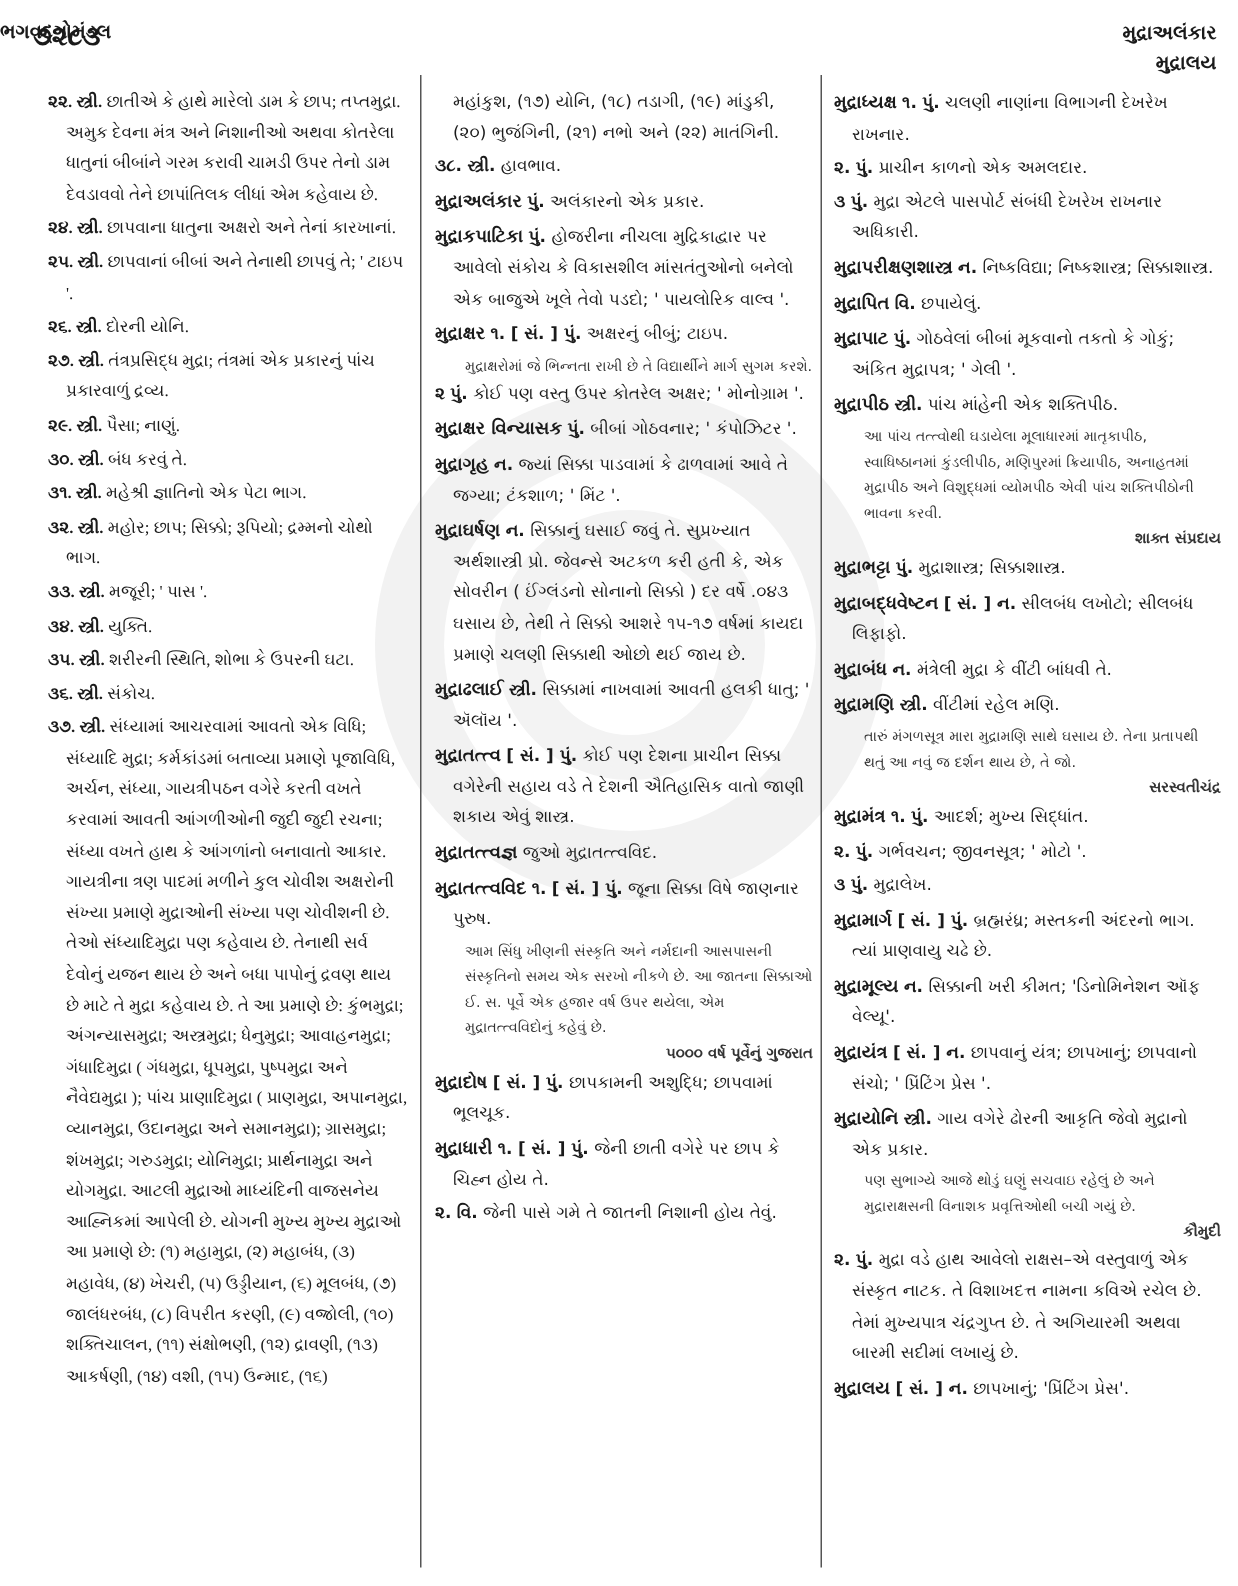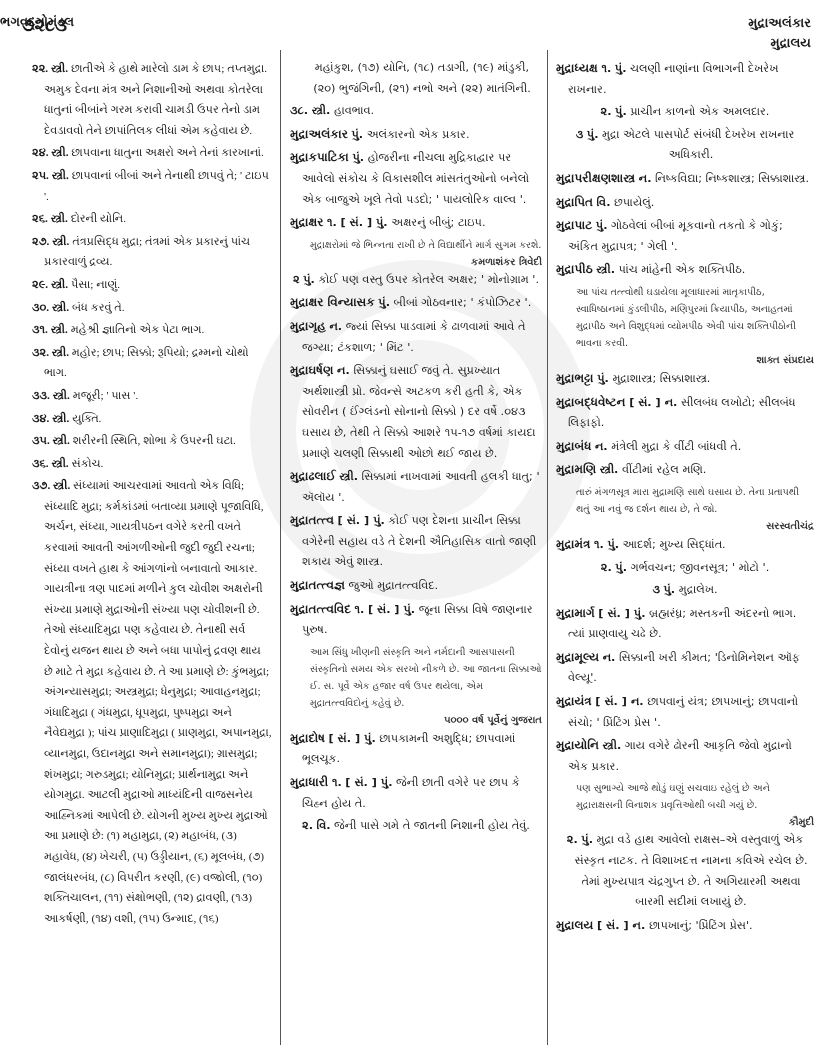--- a/index.html
+++ b/index.html
@@ -21,21 +21,21 @@
   .d1 { left:280px; top:50px; height:995px; }
   .d2 { left:547px; top:50px; height:995px; }
   .entry { margin:0 0 2px 0; }
   .sub { padding-left:12px; text-indent:-12px; }
   .num { font-weight:bold; }
   .hw { font-weight:bold; font-size:12px; }
   .gram { font-weight:bold; }
   .def { }
   .quote { font-size:9.6px; line-height:17px; padding-left:20px; color:#333; }
   .cite { display:block; text-align:right; font-weight:bold; font-size:10px; }
-  .cont { padding-left:12px;text-align:center; }
+  .cont { padding-left:12px; }
 </style>
 </head>
 <body>
 
 <div class="watermark"></div>
 <div class="watermark2"></div>
 
 <div class="header">
   <div class="page-num">૭૨૮૩</div>
   <div class="book-title">ભગવદ્ગોમંડલ</div>
@@ -63,21 +63,21 @@
     <div class="entry sub"><span class="num">૩૫.</span> <span class="gram">સ્ત્રી.</span> <span class="def">શરીરની સ્થિતિ, શોભા કે ઉપરની ઘટા.</span> </div>
     <div class="entry sub"><span class="num">૩૬.</span> <span class="gram">સ્ત્રી.</span> <span class="def">સંકોચ.</span> </div>
     <div class="entry sub"><span class="num">૩૭.</span> <span class="gram">સ્ત્રી.</span> <span class="def">સંધ્યામાં આચરવામાં આવતો એક વિધિ; સંધ્યાદિ મુદ્રા; કર્મકાંડમાં બતાવ્યા પ્રમાણે પૂજાવિધિ, અર્ચન, સંધ્યા, ગાયત્રીપઠન વગેરે કરતી વખતે કરવામાં આવતી આંગળીઓની જુદી જુદી રચના; સંધ્યા વખતે હાથ કે આંગળાંનો બનાવાતો આકાર. ગાયત્રીના ત્રણ પાદમાં મળીને કુલ ચોવીશ અક્ષરોની સંખ્યા પ્રમાણે મુદ્રાઓની સંખ્યા પણ ચોવીશની છે. તેઓ સંધ્યાદિમુદ્રા પણ કહેવાય છે. તેનાથી સર્વ દેવોનું યજન થાય છે અને બધા પાપોનું દ્રવણ થાય છે માટે તે મુદ્રા કહેવાય છે. તે આ પ્રમાણે છે: કુંભમુદ્રા; અંગન્યાસમુદ્રા; અસ્ત્રમુદ્રા; ધેનુમુદ્રા; આવાહનમુદ્રા; ગંધાદિમુદ્રા ( ગંધમુદ્રા, ધૂપમુદ્રા, પુષ્પમુદ્રા અને નૈવેદ્યમુદ્રા ); પાંચ પ્રાણાદિમુદ્રા ( પ્રાણમુદ્રા, અપાનમુદ્રા, વ્યાનમુદ્રા, ઉદાનમુદ્રા અને સમાનમુદ્રા); ગ્રાસમુદ્રા; શંખમુદ્રા; ગરુડમુદ્રા; યોનિમુદ્રા; પ્રાર્થનામુદ્રા અને યોગમુદ્રા. આટલી મુદ્રાઓ માધ્યંદિની વાજસનેય આહ્નિકમાં આપેલી છે. યોગની મુખ્ય મુખ્ય મુદ્રાઓ આ પ્રમાણે છે: (૧) મહામુદ્રા, (૨) મહાબંધ, (૩) મહાવેધ, (૪) ખેચરી, (૫) ઉડ્ડીયાન, (૬) મૂલબંધ, (૭) જાલંધરબંધ, (૮) વિપરીત કરણી, (૯) વજ્રોલી, (૧૦) શક્તિચાલન, (૧૧) સંક્ષોભણી, (૧૨) દ્રાવણી, (૧૩) આકર્ષણી, (૧૪) વશી, (૧૫) ઉન્માદ, (૧૬)</span> </div>
   </div>
 <div class="col col2">
     <div class="entry cont"><span class="def">મહાંકુશ, (૧૭) યોનિ, (૧૮) તડાગી, (૧૯) માંડુકી, (૨૦) ભુજંગિની, (૨૧) નભો અને (૨૨) માતંગિની.</span> </div>
     <div class="entry sub"><span class="num">૩૮.</span> <span class="gram">સ્ત્રી.</span> <span class="def">હાવભાવ.</span> </div>
     <div class="entry sub"><span class="hw">મુદ્રાઅલંકાર</span> <span class="gram">પું.</span> <span class="def">અલંકારનો એક પ્રકાર.</span> </div>
     <div class="entry sub"><span class="hw">મુદ્રાકપાટિકા</span> <span class="gram">પું.</span> <span class="def">હોજરીના નીચલા મુદ્રિકાદ્વાર પર આવેલો સંકોચ કે વિકાસશીલ માંસતંતુઓનો બનેલો એક બાજુએ ખૂલે તેવો પડદો; ' પાયલોરિક વાલ્વ '.</span> </div>
     <div class="entry sub"><span class="hw">મુદ્રાક્ષર</span> <span class="num">૧.</span> <span class="gram">[ સં. ] પું.</span> <span class="def">અક્ષરનું બીબું; ટાઇપ.</span> </div>
-    <div class="quote"><span>મુદ્રાક્ષરોમાં જે ભિન્નતા રાખી છે તે વિદ્યાર્થીને માર્ગ સુગમ કરશે.</span><span class="cite">કમળાશંકર ત્રિવેદી</span></div>
+    <div class="quote"><span>મુદ્રાક્ષરોમાં જે ભિન્નતા રાખી છે તે વિદ્યાર્થીને માર્ગ સુગમ કરશે.</span></div>
     <div class="entry sub cont sub"><span class="num">૨</span> <span class="gram">પું.</span> <span class="def">કોઈ પણ વસ્તુ ઉપર કોતરેલ અક્ષર; ' મોનોગ્રામ '.</span> </div>
     <div class="entry sub"><span class="hw">મુદ્રાક્ષર વિન્યાસક</span> <span class="gram">પું.</span> <span class="def">બીબાં ગોઠવનાર; ' કંપોઝિટર '.</span> </div>
     <div class="entry sub"><span class="hw">મુદ્રાગૃહ</span> <span class="gram">ન.</span> <span class="def">જ્યાં સિક્કા પાડવામાં કે ઢાળવામાં આવે તે જગ્યા; ટંકશાળ; ' મિંટ '.</span> </div>
     <div class="entry sub"><span class="hw">મુદ્રાઘર્ષણ</span> <span class="gram">ન.</span> <span class="def">સિક્કાનું ઘસાઈ જવું તે. સુપ્રખ્યાત અર્થશાસ્ત્રી પ્રો. જેવન્સે અટકળ કરી હતી કે, એક સોવરીન ( ઈંગ્લંડનો સોનાનો સિક્કો ) દર વર્ષે .૦૪૩ ઘસાય છે, તેથી તે સિક્કો આશરે ૧૫-૧૭ વર્ષમાં કાયદા પ્રમાણે ચલણી સિક્કાથી ઓછો થઈ જાય છે.</span> </div>
     <div class="entry sub"><span class="hw">મુદ્રાઢલાઈ</span> <span class="gram">સ્ત્રી.</span> <span class="def">સિક્કામાં નાખવામાં આવતી હલકી ધાતુ; ' ઍલૉય '.</span> </div>
     <div class="entry sub"><span class="hw">મુદ્રાતત્ત્વ</span> <span class="gram">[ સં. ] પું.</span> <span class="def">કોઈ પણ દેશના પ્રાચીન સિક્કા વગેરેની સહાય વડે તે દેશની ઐતિહાસિક વાતો જાણી શકાય એવું શાસ્ત્ર.</span> </div>
     <div class="entry sub"><span class="hw">મુદ્રાતત્ત્વજ્ઞ</span> <span class="def">જુઓ મુદ્રાતત્ત્વવિદ.</span> </div>
     <div class="entry sub"><span class="hw">મુદ્રાતત્ત્વવિદ</span> <span class="num">૧.</span> <span class="gram">[ સં. ] પું.</span> <span class="def">જૂના સિક્કા વિષે જાણનાર પુરુષ.</span> </div>
     <div class="quote"><span>આમ સિંધુ ખીણની સંસ્કૃતિ અને નર્મદાની આસપાસની સંસ્કૃતિનો સમય એક સરખો નીકળે છે. આ જાતના સિક્કાઓ ઈ. સ. પૂર્વે એક હજાર વર્ષ ઉપર થયેલા, એમ મુદ્રાતત્ત્વવિદોનું કહેવું છે.</span><span class="cite">૫૦૦૦ વર્ષ પૂર્વેનું ગુજરાત</span></div>
     <div class="entry sub"><span class="hw">મુદ્રાદોષ</span> <span class="gram">[ સં. ] પું.</span> <span class="def">છાપકામની અશુદ્ધિ; છાપવામાં ભૂલચૂક.</span> </div>

